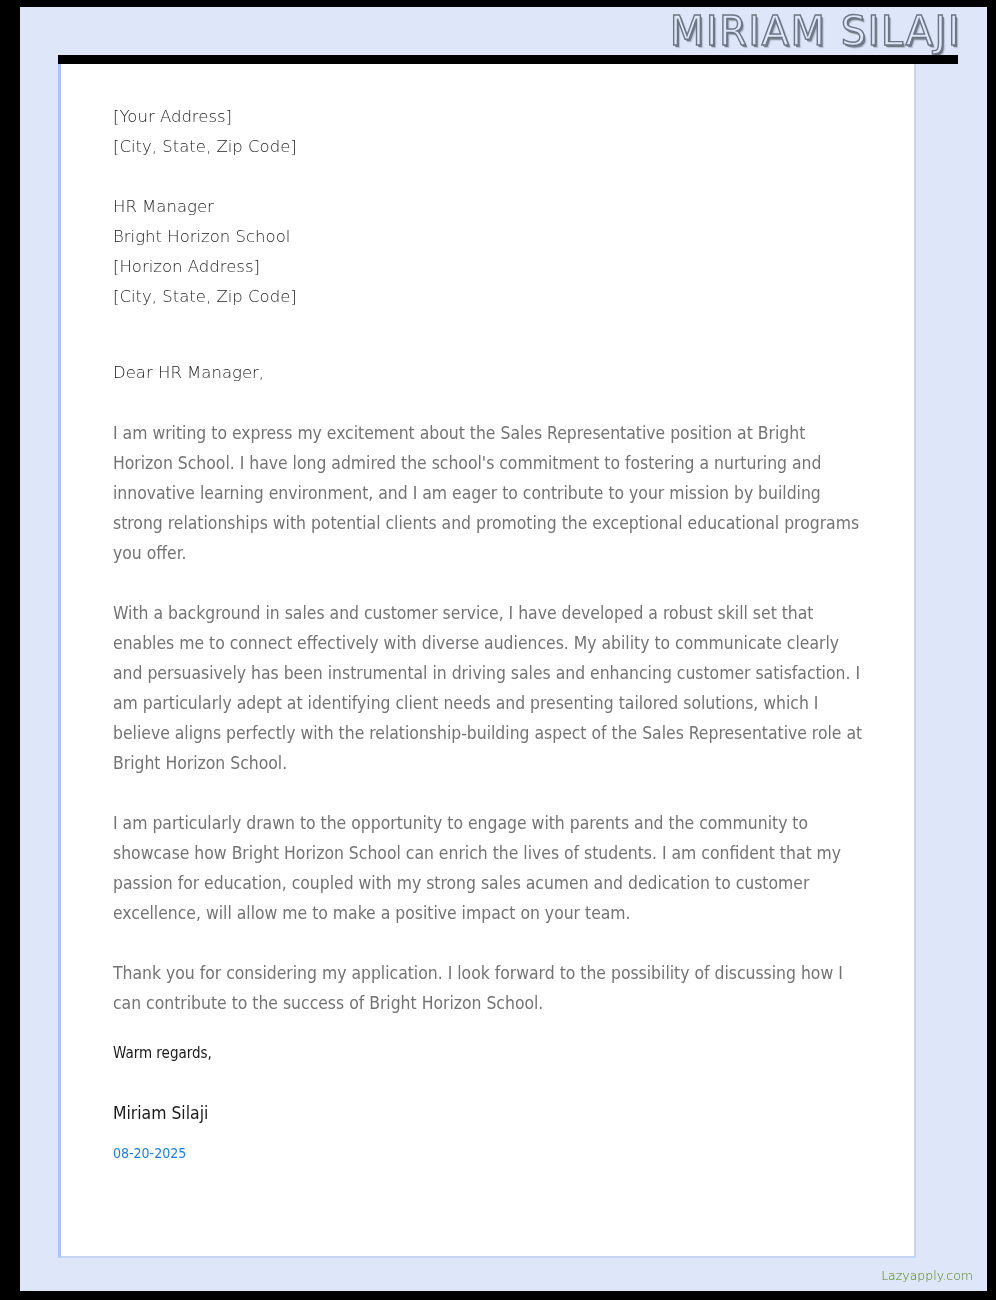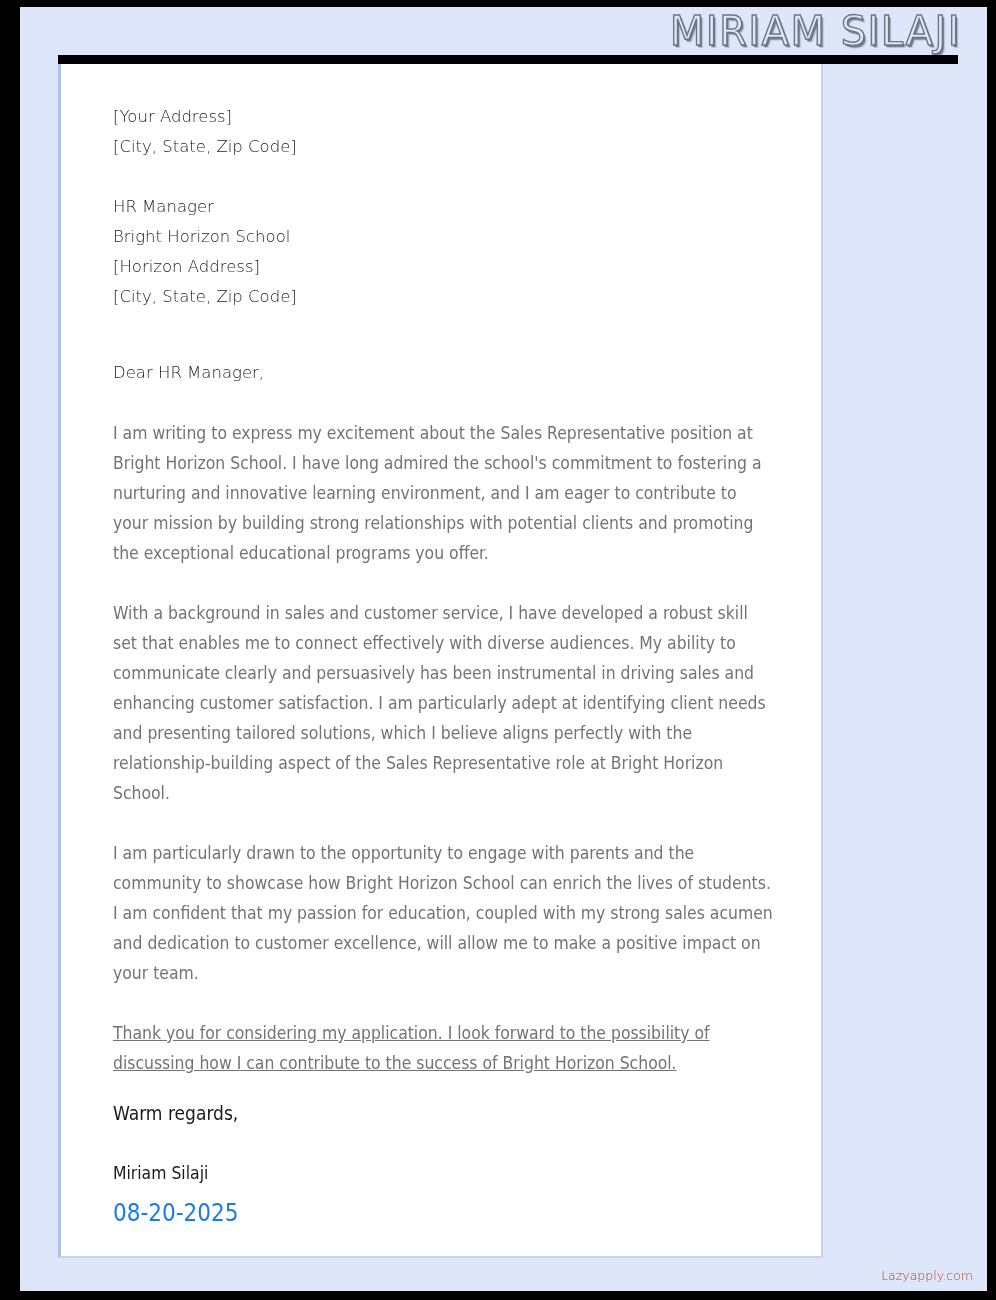--- a/index.html
+++ b/index.html
@@ -70,21 +70,21 @@
     width: 900px;
     height: 9px;
     background: #000000;
   }
 
   
   .letter-panel {
     position: absolute;
     left: 38px;
     top: 57px;
-    width: 765px;
+    width: 858px;
     height: 1194px;
     background: #ffffff;
     border-left: 3px solid #aac3ef;
     border-right: 2px solid #c5d4f2;
     border-bottom: 2px solid #c5d4f2;
     box-sizing: border-box;
     padding: 38px 46px 0 52px;
     overflow: hidden;
   }
 
@@ -122,60 +122,59 @@
     font-stretch: condensed;
     font-size: 17.4px;
     line-height: 30px;
     color: #737373;
     font-weight: 300;
     text-align: left;
     margin: 0 0 30px 0;
   }
   .body-par:last-child {
     margin-bottom: 0;
-    text-decoration: underline;
   }
 
   
   .signoff {
     font-family: "DejaVu Sans Condensed", "DejaVu Sans", sans-serif;
     font-stretch: condensed;
-    font-size: 19px;
+    font-size: 15px;
     line-height: 30px;
     color: #1a1a1a;
     font-weight: 300;
     margin-top: 20px;
   }
   .signature-name {
     font-family: "DejaVu Sans Condensed", "DejaVu Sans", sans-serif;
     font-stretch: condensed;
     font-size: 17.4px;
     line-height: 30px;
     color: #1a1a1a;
     font-weight: 300;
     margin-top: 30px;
   }
   .signature-date {
     font-family: "DejaVu Sans Condensed", "DejaVu Sans", sans-serif;
     font-stretch: condensed;
-    font-size: 24px;
+    font-size: 14px;
     line-height: 30px;
     font-weight: 400;
     margin-top: 10px;
   }
 
   
   .footer-watermark {
     position: absolute;
     right: 14px;
     bottom: 8px;
     font-family: "DejaVu Sans", sans-serif;
     font-size: 12.5px;
     line-height: 14px;
-    color: #c2410c;
+    color: #4d7c0f;
     font-weight: 300;
   }
 </style>
 </head>
 <body>
 
 <div class="page-frame">
   <div class="page">
 
     <div class="letterhead">

